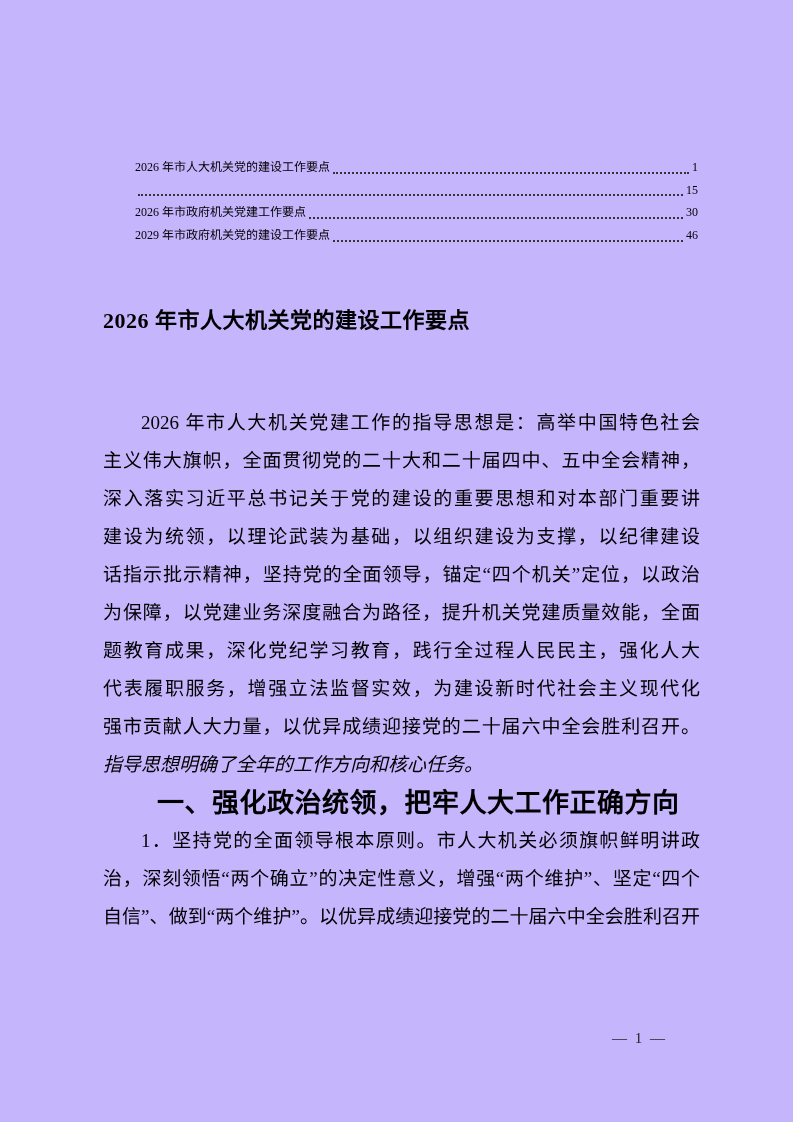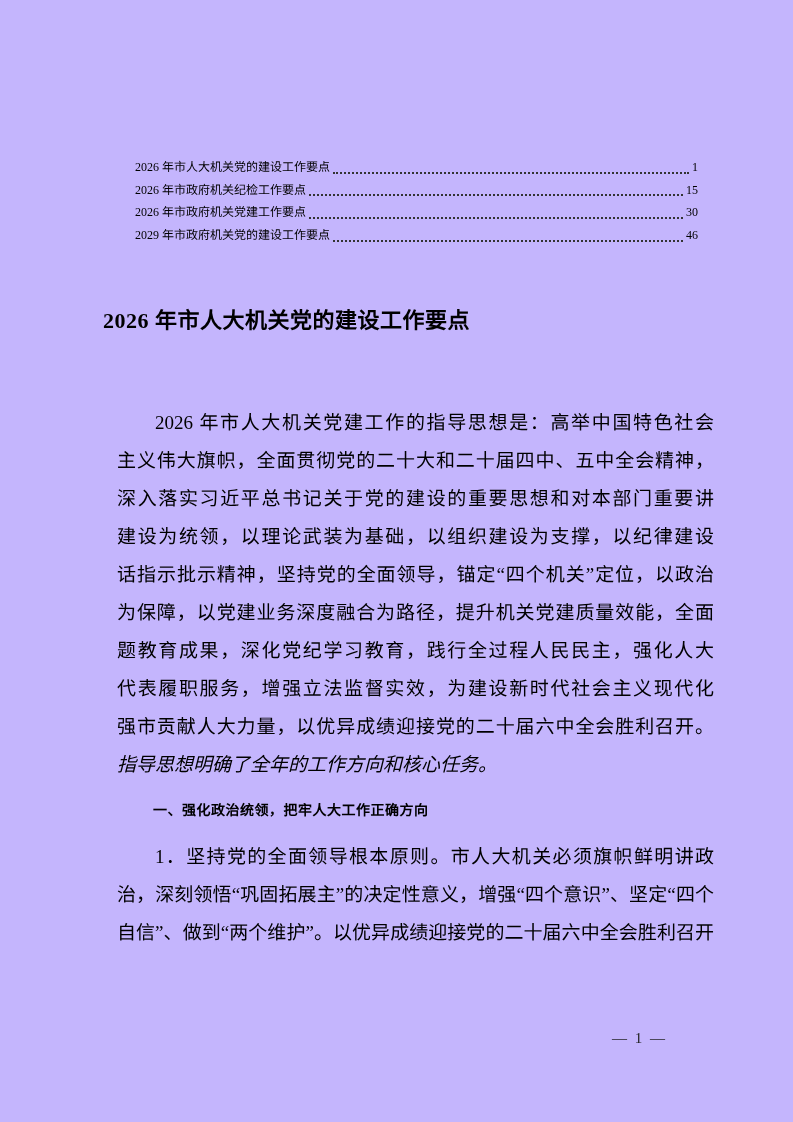--- a/index.html
+++ b/index.html
@@ -11,43 +11,42 @@
   .toc-row{display:flex;align-items:flex-end;cursor:pointer;}
   .toc-title{white-space:nowrap;}
   .toc-dots{flex:1;border-bottom:2px dotted #333;margin:0 3px 5px 3px;min-width:20px;}
   .toc-page{white-space:nowrap;}
 
   
   .doc-title{position:absolute;top:308px;left:103px;margin:0;font-size:22px;font-weight:bold;
              letter-spacing:0.5px;line-height:1.2;}
 
   
-  .body-flow{position:absolute;top:404px;left:117px;width:597px;font-size:19px;line-height:38px;}
+  .body-flow{position:absolute;top:404px;left:103px;width:597px;font-size:19px;line-height:38px;}
   .pline{text-align:justify;text-align-last:justify;white-space:nowrap;}
   .pline.last{text-align-last:left;font-style:italic;}
   .pline.ind{text-indent:2em;}
-  .section-heading{margin:8px;font-size:14px;font-weight:bold;line-height:38px;padding-left:2em;
-                   font-family:Liberation Mono, monospace;letter-spacing:0.5px;}
+  .section-heading{margin:0;font-size:27px;font-weight:bold;line-height:38px;padding-left:2em;
+                   font-family:Liberation Sans, sans-serif;letter-spacing:0.5px;}
 
   
   .footer-pagenum{position:absolute;top:1030px;right:126px;font-size:15px;letter-spacing:2px;color:#222;}
 </style>
 </head>
 <body>
 
 <div class="page">
 
   <nav class="toc">
     <div class="toc-row">
       <span class="toc-title">2026 年市人大机关党的建设工作要点</span>
       <span class="toc-dots"></span>
       <span class="toc-page">1</span>
     </div>
     <div class="toc-row">
-      <span class="toc-title">2026 年市政府机关纪检工作要点</span>
       <span class="toc-dots"></span>
       <span class="toc-page">15</span>
     </div>
     <div class="toc-row">
       <span class="toc-title">2026 年市政府机关党建工作要点</span>
       <span class="toc-dots"></span>
       <span class="toc-page">30</span>
     </div>
     <div class="toc-row">
       <span class="toc-title">2029 年市政府机关党的建设工作要点</span>
@@ -69,20 +68,20 @@
       <div class="pline">题教育成果，深化党纪学习教育，践行全过程人民民主，强化人大</div>
       <div class="pline">代表履职服务，增强立法监督实效，为建设新时代社会主义现代化</div>
       <div class="pline">强市贡献人大力量，以优异成绩迎接党的二十届六中全会胜利召开。</div>
       <div class="pline last">指导思想明确了全年的工作方向和核心任务。</div>
     </div>
 
     <h2 class="section-heading">一、强化政治统领，把牢人大工作正确方向</h2>
 
     <div class="para">
       <div class="pline ind">1．坚持党的全面领导根本原则。市人大机关必须旗帜鲜明讲政</div>
-      <div class="pline">治，深刻领悟“巩固拓展主”的决定性意义，增强“四个意识”、坚定“四个</div>
+      <div class="pline">治，深刻领悟“两个确立”的决定性意义，增强“两个维护”、坚定“四个</div>
       <div class="pline">自信”、做到“两个维护”。以优异成绩迎接党的二十届六中全会胜利召开</div>
     </div>
   </div>
 
   <div class="footer-pagenum">— 1 —</div>
 
 </div>
 
 </body></html>

